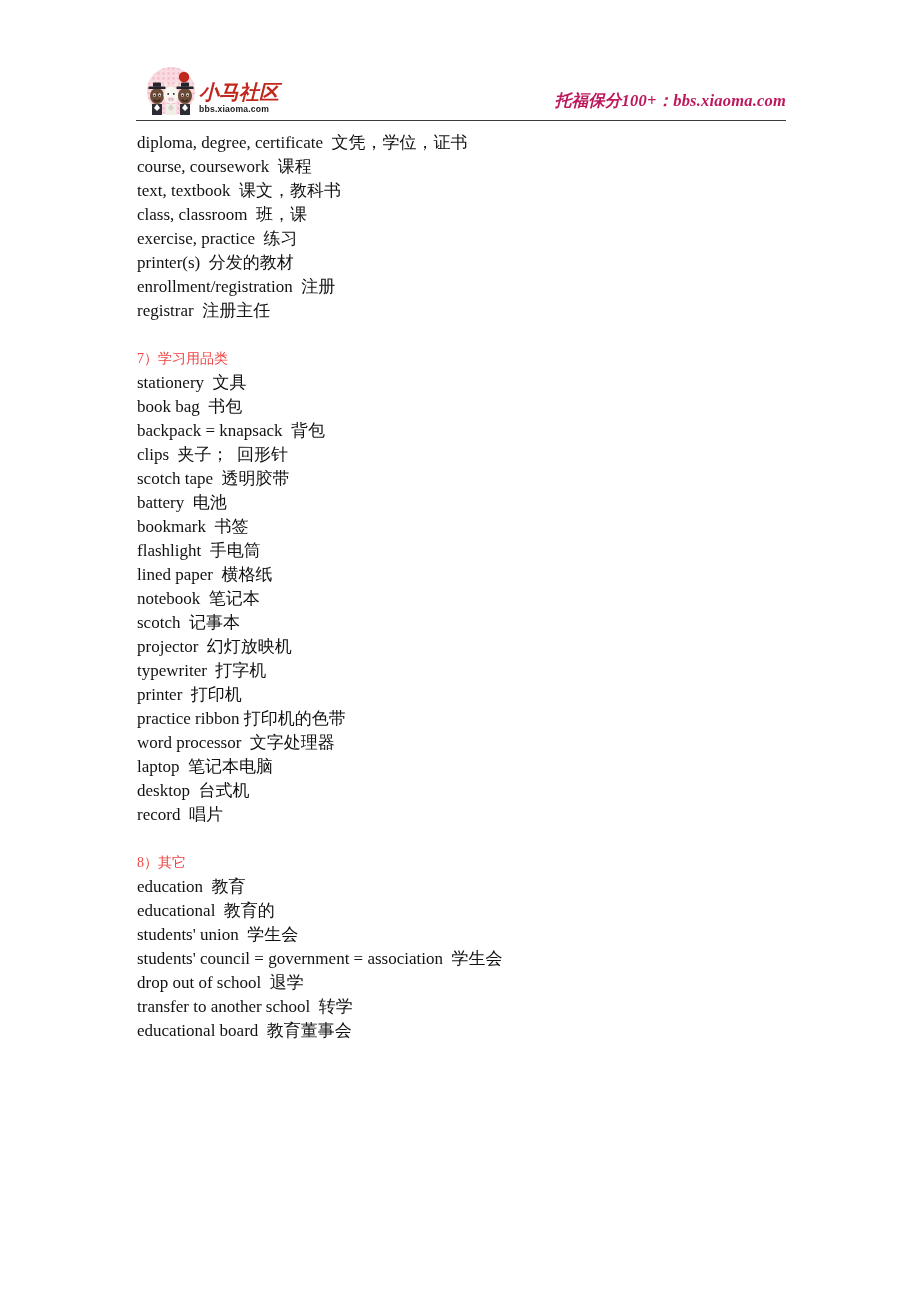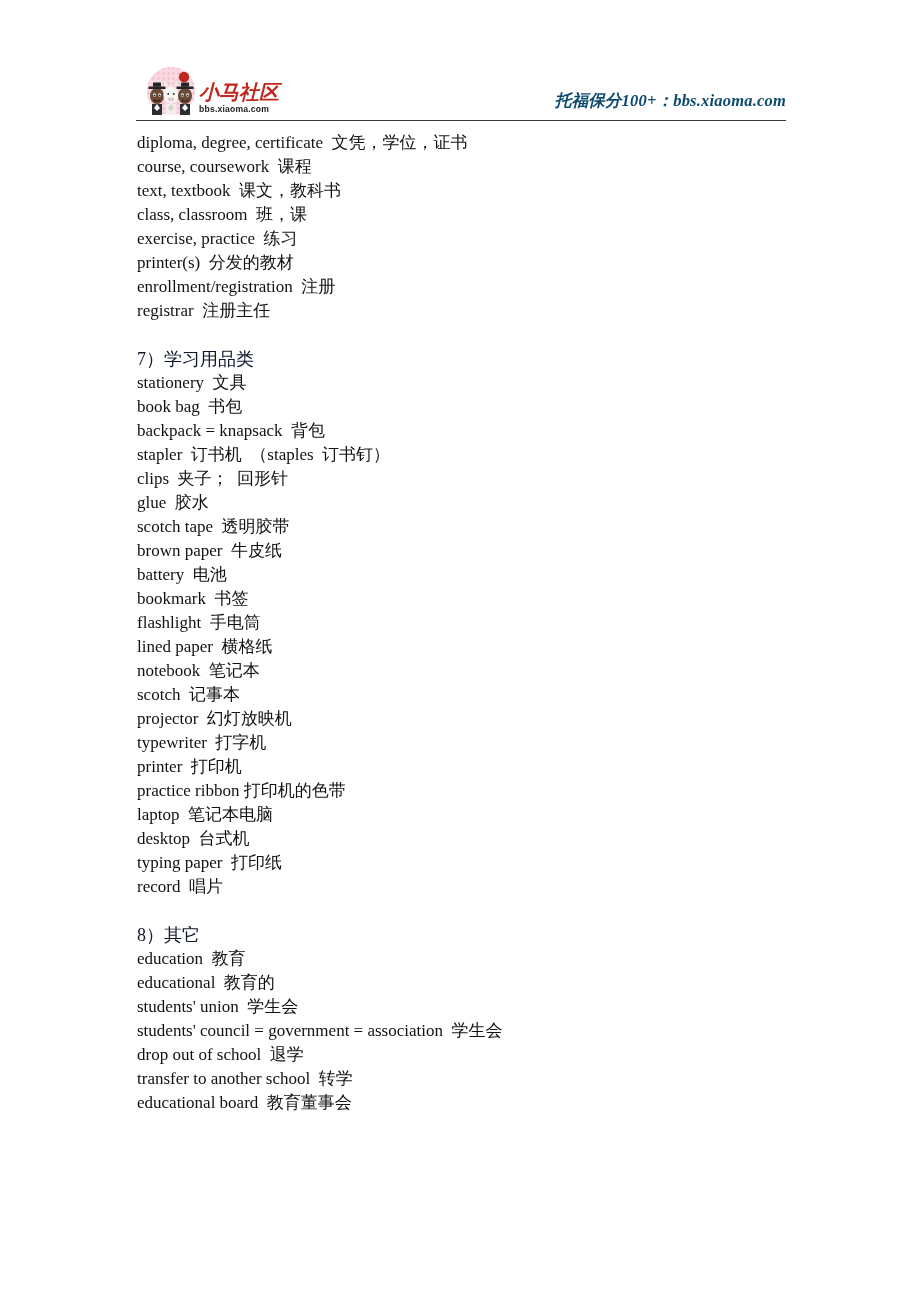--- a/index.html
+++ b/index.html
@@ -44,21 +44,21 @@
 
   .banner-slogan {
     position: absolute;
     right: 0px;
     top: 24px;
     font-family: "Liberation Serif", "DejaVu Serif", serif;
     font-style: italic;
     font-weight: bold;
     font-size: 16.5px;
     letter-spacing: 0.2px;
-    color: #0c4a6e;
+    color: #be185d;
     white-space: nowrap;
   }
 
   .header-rule {
     position: absolute;
     left: 136px;
     top: 120px;
     width: 650px;
     height: 0;
     border-top: 1.6px solid #3b3b3b;
@@ -79,25 +79,25 @@
     white-space: pre;
     color: #111111;
     font-family: "Liberation Serif", "DejaVu Serif", serif;
   }
 
   .line.blank {
     height: 24px;
   }
 
   .section-head {
-    font-size: 18px;
+    font-size: 14px;
     line-height: 24px;
     height: 24px;
     white-space: pre;
-    color: #0f172a;
+    color: #ef4444;
   }
 </style>
 </head>
 <body>
 
 <div class="page">
 
   <div class="banner">
 
     <div class="logo-block">
@@ -178,38 +178,35 @@
       <div class="line">class, classroom  班，课</div>
       <div class="line">exercise, practice  练习</div>
       <div class="line">printer(s)  分发的教材</div>
       <div class="line">enrollment/registration  注册</div>
       <div class="line">registrar  注册主任</div>
       <div class="line blank">&nbsp;</div>
       <div class="section-head">7）学习用品类</div>
       <div class="line">stationery  文具</div>
       <div class="line">book bag  书包</div>
       <div class="line">backpack = knapsack  背包</div>
-      <div class="line">stapler  订书机  （staples  订书钉）</div>
       <div class="line">clips  夹子；  回形针</div>
-      <div class="line">glue  胶水</div>
       <div class="line">scotch tape  透明胶带</div>
-      <div class="line">brown paper  牛皮纸</div>
       <div class="line">battery  电池</div>
       <div class="line">bookmark  书签</div>
       <div class="line">flashlight  手电筒</div>
       <div class="line">lined paper  横格纸</div>
       <div class="line">notebook  笔记本</div>
       <div class="line">scotch  记事本</div>
       <div class="line">projector  幻灯放映机</div>
       <div class="line">typewriter  打字机</div>
       <div class="line">printer  打印机</div>
       <div class="line">practice ribbon 打印机的色带</div>
+      <div class="line">word processor  文字处理器</div>
       <div class="line">laptop  笔记本电脑</div>
       <div class="line">desktop  台式机</div>
-      <div class="line">typing paper  打印纸</div>
       <div class="line">record  唱片</div>
       <div class="line blank">&nbsp;</div>
       <div class="section-head">8）其它</div>
       <div class="line">education  教育</div>
       <div class="line">educational  教育的</div>
       <div class="line">students' union  学生会</div>
       <div class="line">students' council = government = association  学生会</div>
       <div class="line">drop out of school  退学</div>
       <div class="line">transfer to another school  转学</div>
       <div class="line">educational board  教育董事会</div>

